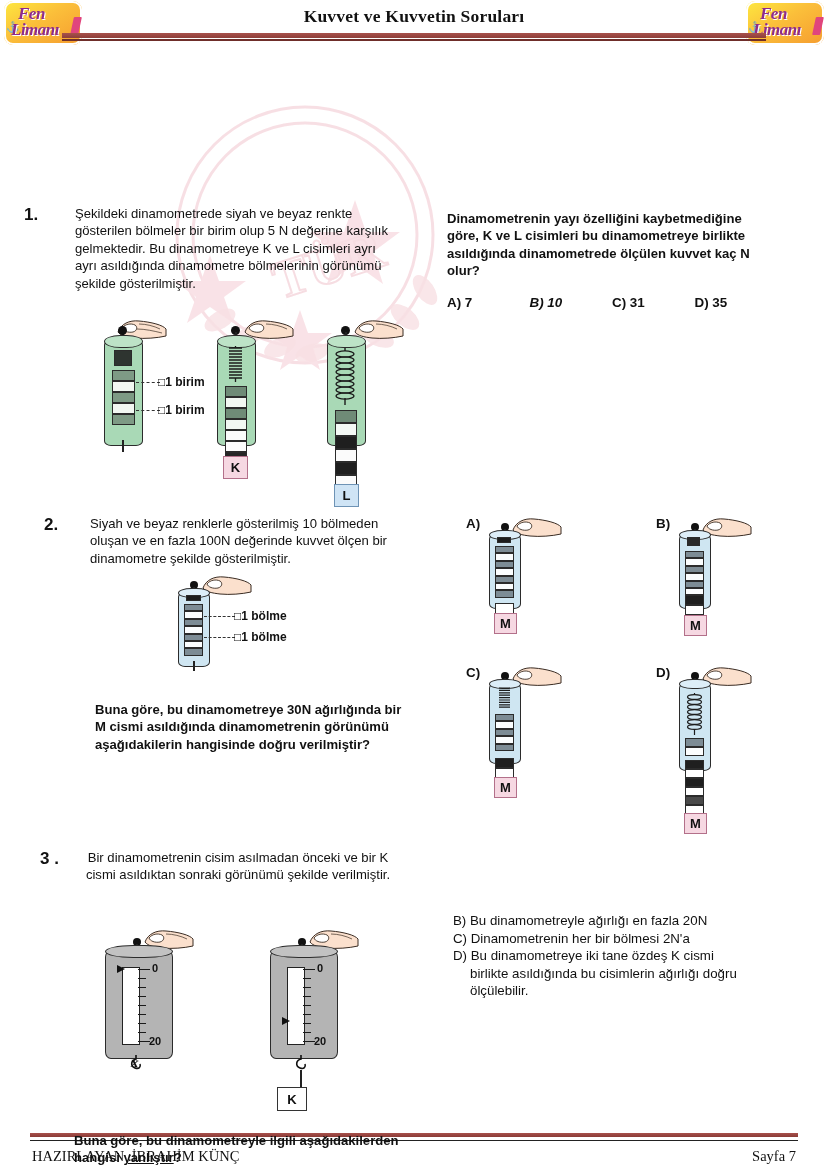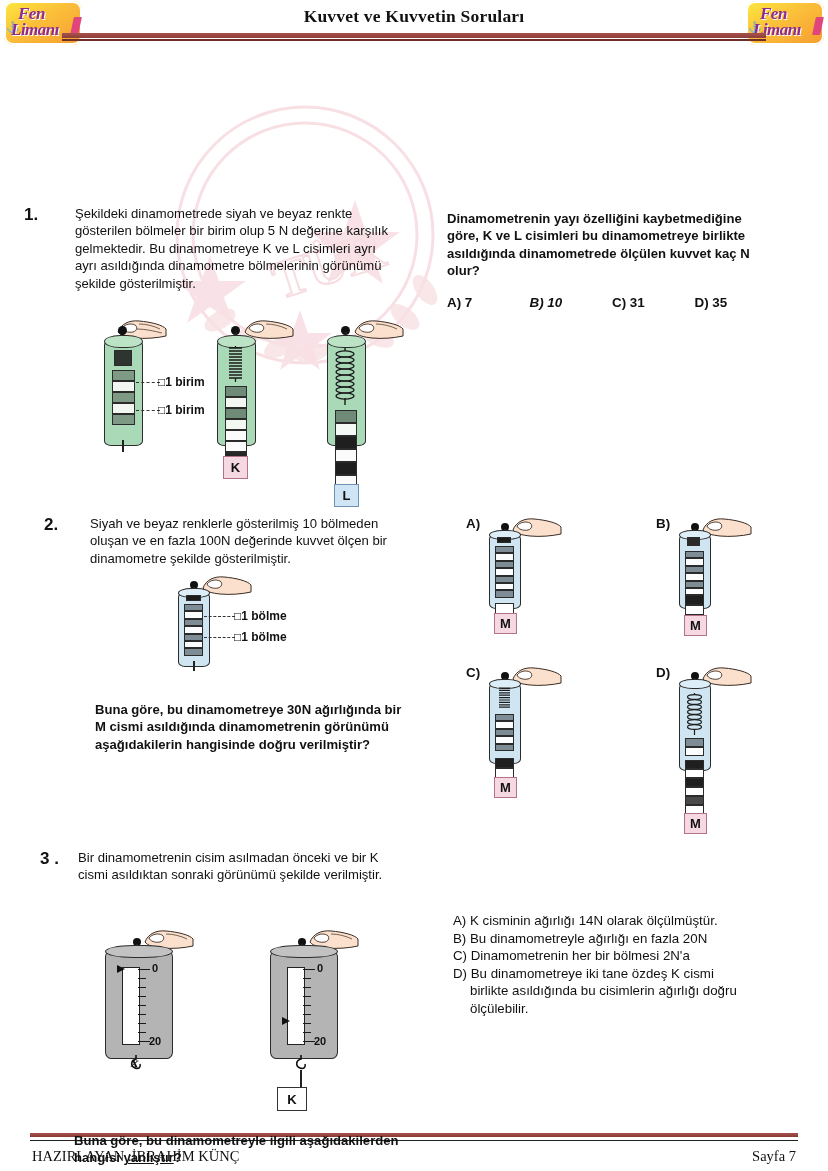--- a/index.html
+++ b/index.html
@@ -400,27 +400,23 @@
   <div class="seg" style="left:685px;top:677px;width:19px;height:9px;background:#fff;"></div>
   <div class="seg" style="left:685px;top:686px;width:19px;height:9px;background:#1f1f1f;"></div>
   <div class="seg" style="left:685px;top:695px;width:19px;height:9px;background:#fff;"></div>
   <div class="seg" style="left:685px;top:704px;width:19px;height:9px;background:#4a4a4a;"></div>
   <div class="seg" style="left:685px;top:713px;width:19px;height:9px;background:#fff;"></div>
   <div class="wire" style="left:694px;top:722px;width:1.5px;height:5px;"></div>
   <div class="lab pink" style="left:684px;top:721px;width:21px;height:19px;">M</div>
 </div>
 
 <div class="abs qnum" style="left:40px;top:757px;">3 .</div>
-<div class="abs qtext" style="left:78px;top:757px;width:320px;">Bir dinamometrenin cisim asılmadan önceki ve bir K cismi asıldıktan sonraki görünümü şekilde verilmiştir.</div>
+<div class="abs qtext" style="left:78px;top:757px;width:320px;text-align:center;">Bir dinamometrenin cisim asılmadan önceki ve bir K cismi asıldıktan sonraki görünümü şekilde verilmiştir.</div>
 
 <div class="abs opts3" style="left:453px;top:820px;width:340px;">
-  <div>
-    <span>A)</span>
-    <span>K cisminin ağırlığı 14N olarak ölçülmüştür.</span>
-  </div>
   <div>
     <span>B)</span>
     <span>Bu dinamometreyle ağırlığı en fazla 20N</span>
   </div>
   <div>
     <span>C)</span>
     <span>Dinamometrenin her bir bölmesi 2N'a</span>
   </div>
   <div>
     <span>D)</span>

